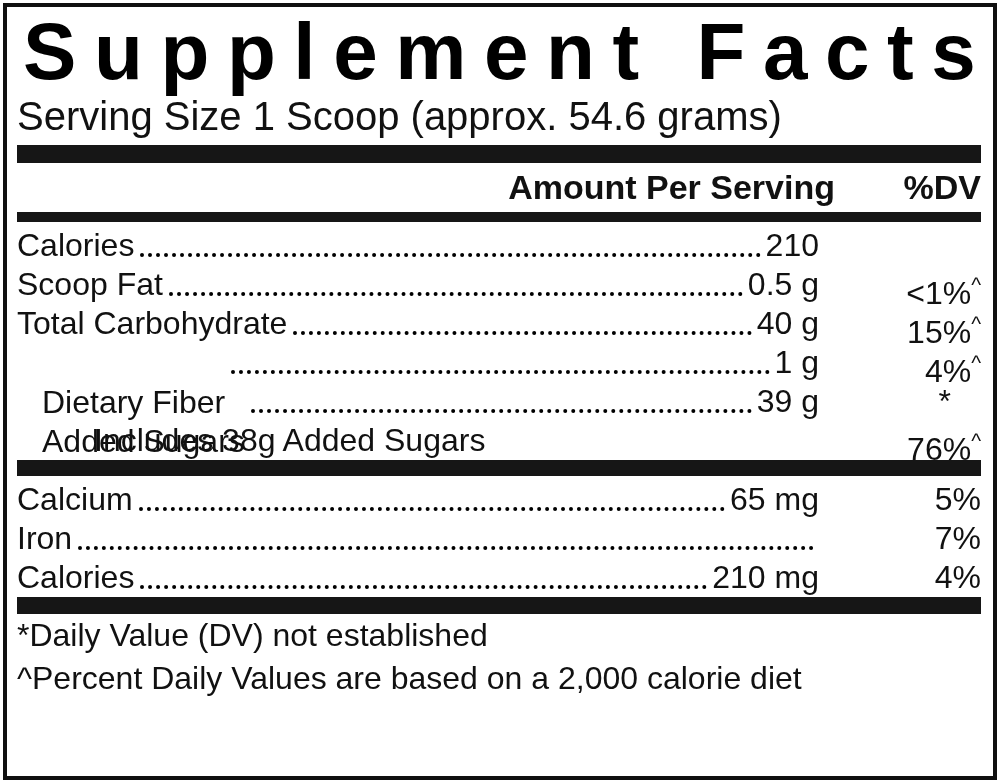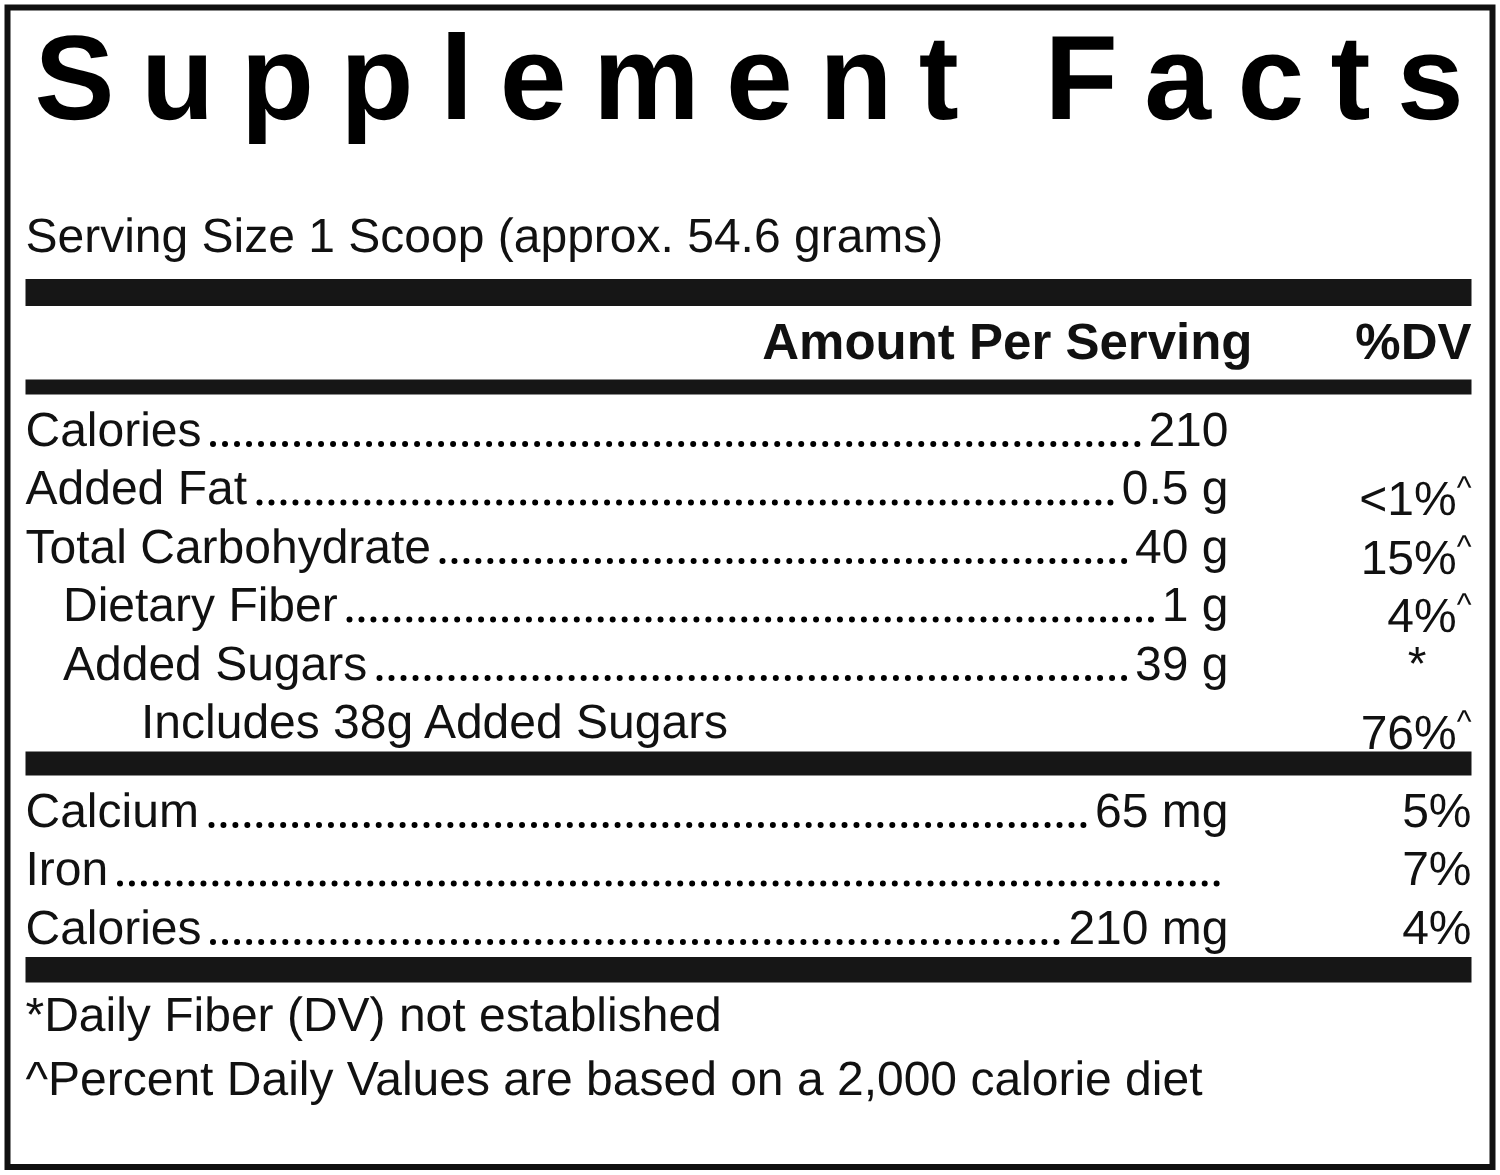--- a/index.html
+++ b/index.html
@@ -34,24 +34,23 @@
     margin:2px 0 0 6px;
     font-size:80px;
     font-weight:bold;
     line-height:86px;
     color:#000;
     white-space:pre;
   }
   .title .title-space{width:22px;flex:0 0 22px;}
   
   .serving-line{
-    font-size:32px;
+    font-size:40px;
     line-height:38px;
     white-space:nowrap;
-    margin-top:41px;
   }
   
   .bar{background:var(--bar-color);}
   .bar-thick{height:18px;margin-top:10px;}
   .bar-thin{height:10px;}
   .bar-mid{height:16px;}
   .bar-mid2{height:17px;}
   
   .header-row{
     display:flex;
@@ -69,21 +68,21 @@
   
   .rows-block{padding-top:4px;}
   .row{
     display:flex;
     align-items:stretch;
     font-size:32px;
     line-height:39px;
     height:39px;
   }
   .row .label{white-space:nowrap;}
-  .row.indent1 .label{padding-left:25px;}
+  .row.indent1 .label{padding-left:25px;margin-top:40px;}
   .row.indent2 .label{padding-left:77px;}
   .dots{
     flex:1 1 auto;
     border-bottom:4px dotted #000;
     margin:0 5px 8px 6px;
   }
   .dots.no-dots{border-bottom:none;}
   .amount{
     white-space:nowrap;
     text-align:right;
@@ -125,21 +124,21 @@
   <div class="bar bar-thin"></div>
 
   <div class="rows-block" id="nutrient-rows">
       <div class="row">
         <span class="label">Calories</span>
         <span class="dots"></span>
         <span class="amount">210</span>
         <span class="dv"></span>
       </div>
       <div class="row">
-        <span class="label">Added Fat</span>
+        <span class="label">Scoop Fat</span>
         <span class="dots"></span>
         <span class="amount">0.5 g</span>
         <span class="dv">&lt;1%<span class="sup">^</span></span>
       </div>
       <div class="row">
         <span class="label">Total Carbohydrate</span>
         <span class="dots"></span>
         <span class="amount">40 g</span>
         <span class="dv">15%<span class="sup">^</span></span>
       </div>
@@ -180,16 +179,16 @@
       <div class="row">
         <span class="label">Calories</span>
         <span class="dots"></span>
         <span class="amount">210 mg</span>
         <span class="dv">4%</span>
       </div>
     </div>
 
   <div class="bar bar-mid2"></div>
 
-  <div class="footnote">*Daily Fiber (DV) not established</div>
+  <div class="footnote">*Daily Value (DV) not established</div>
   <div class="footnote">^Percent Daily Values are based on a 2,000 calorie diet</div>
 
 </div>
 
 </body></html>

